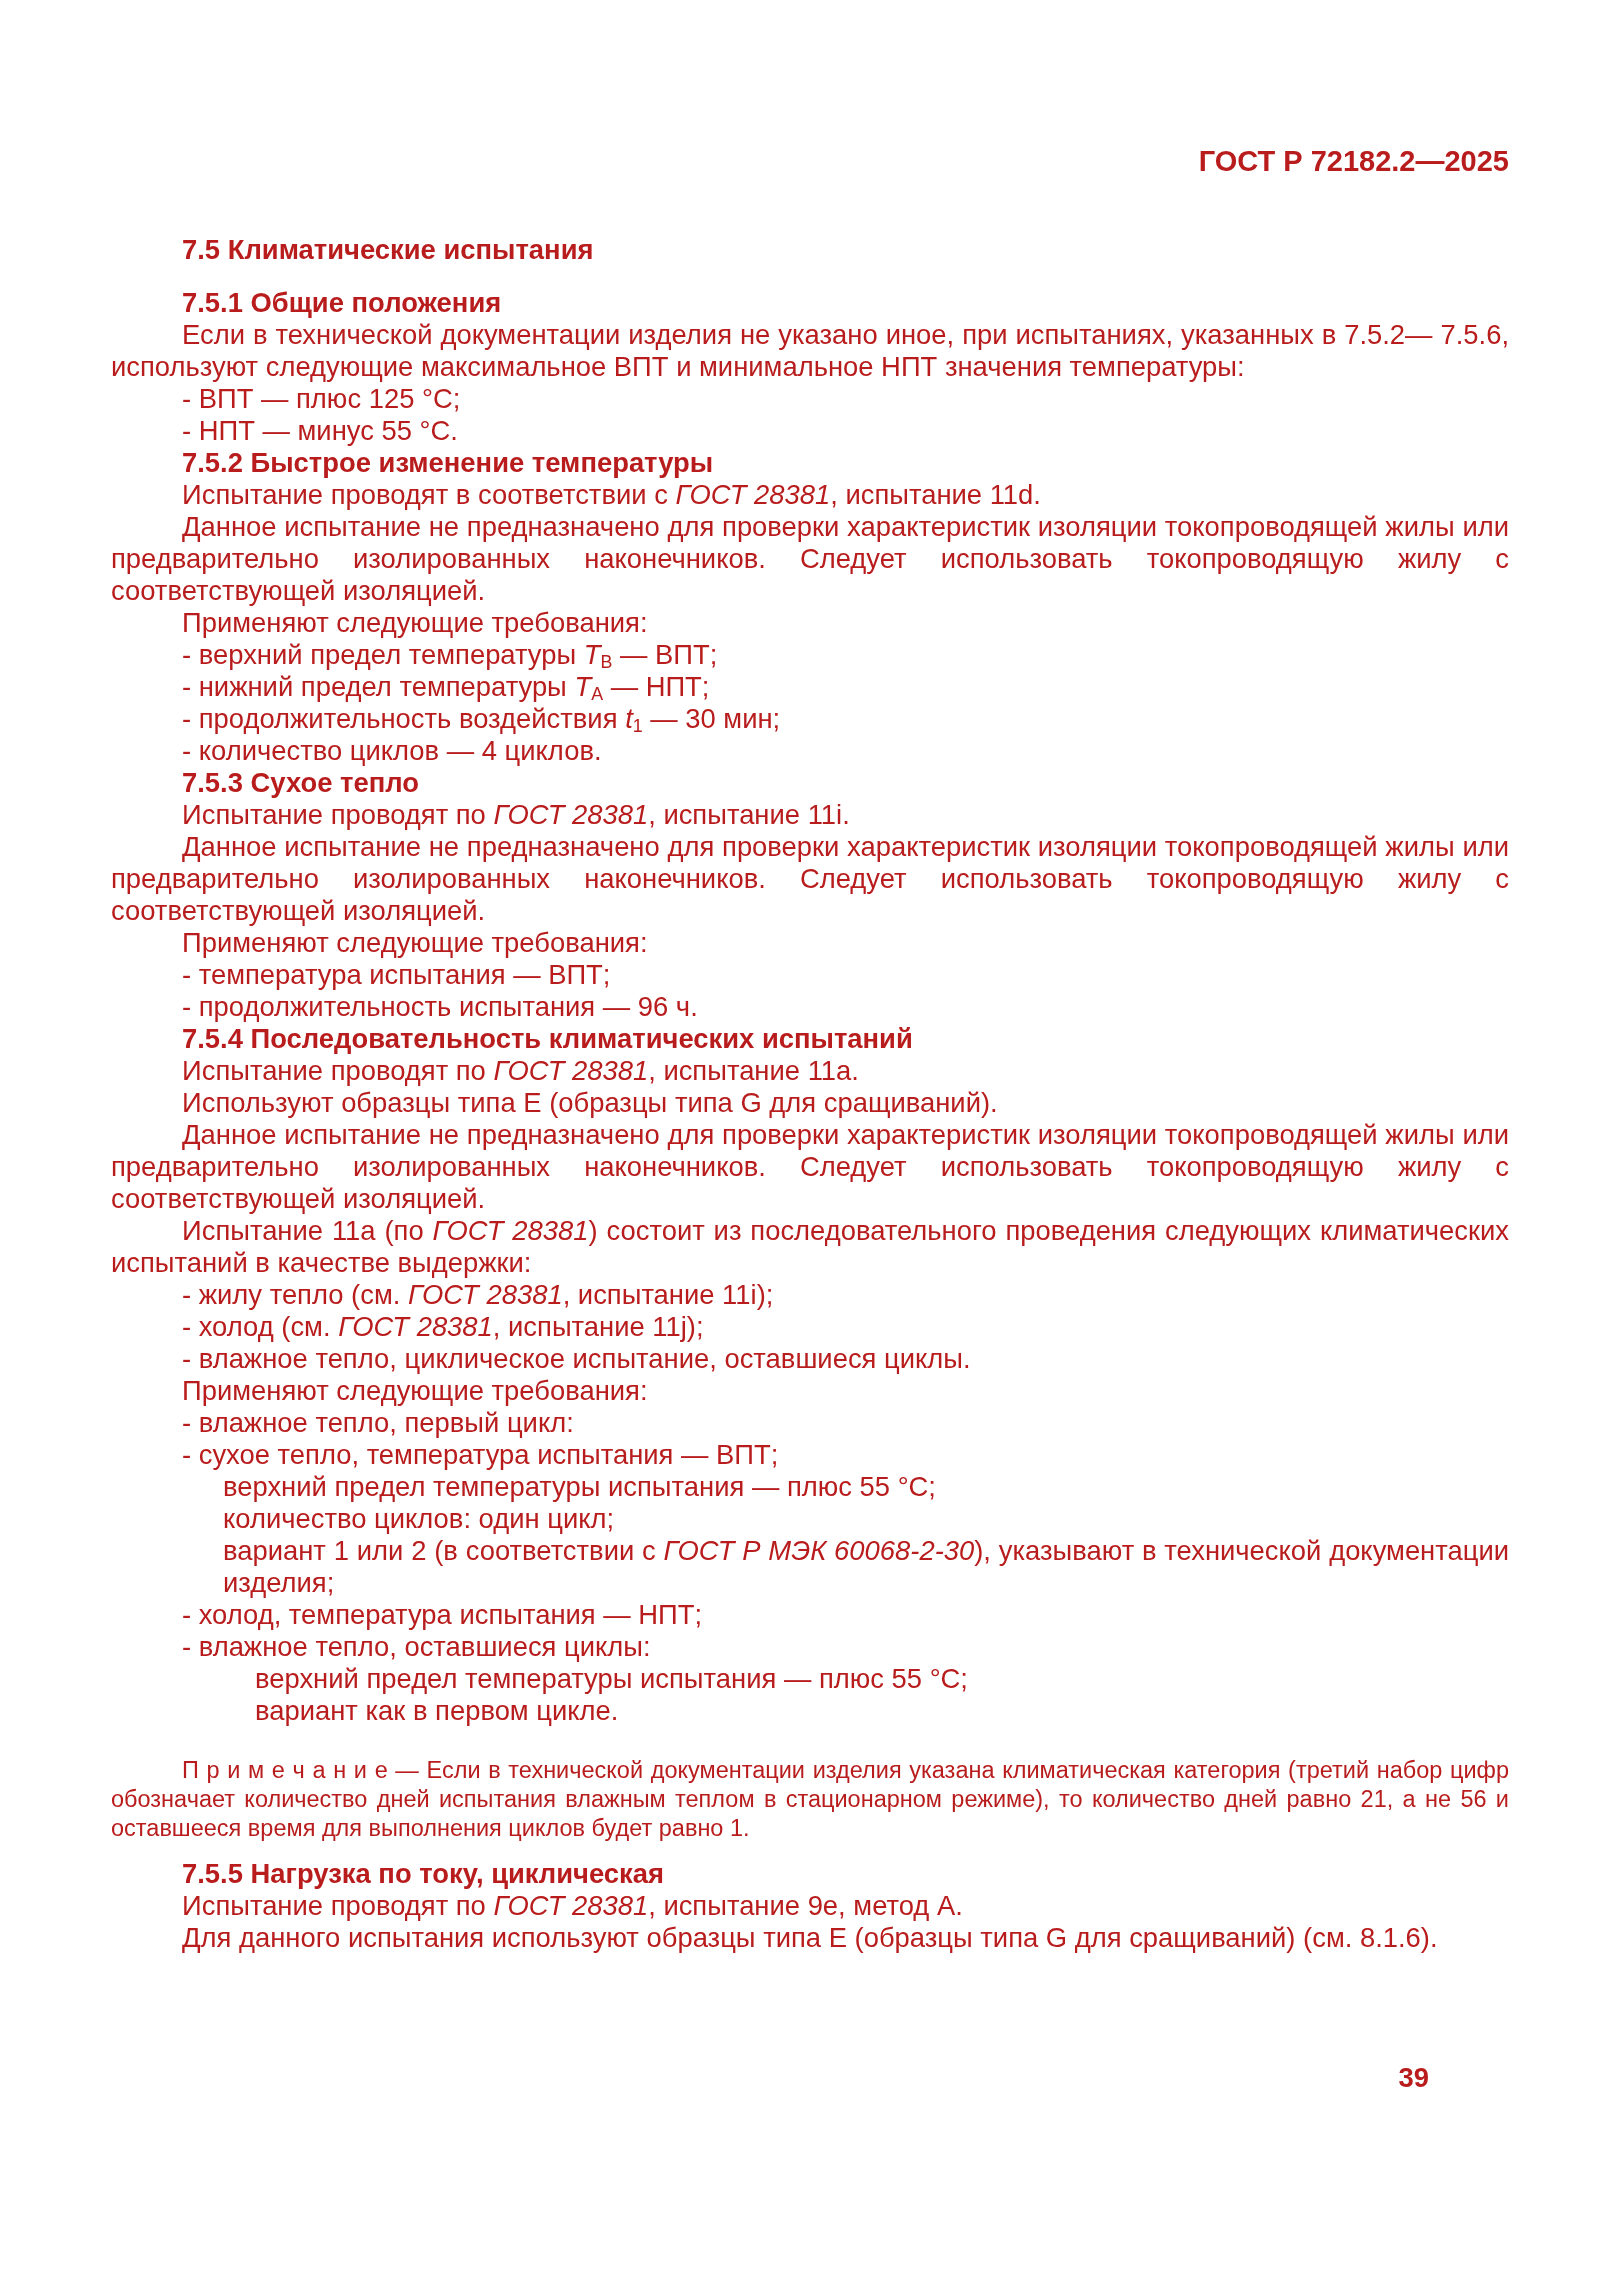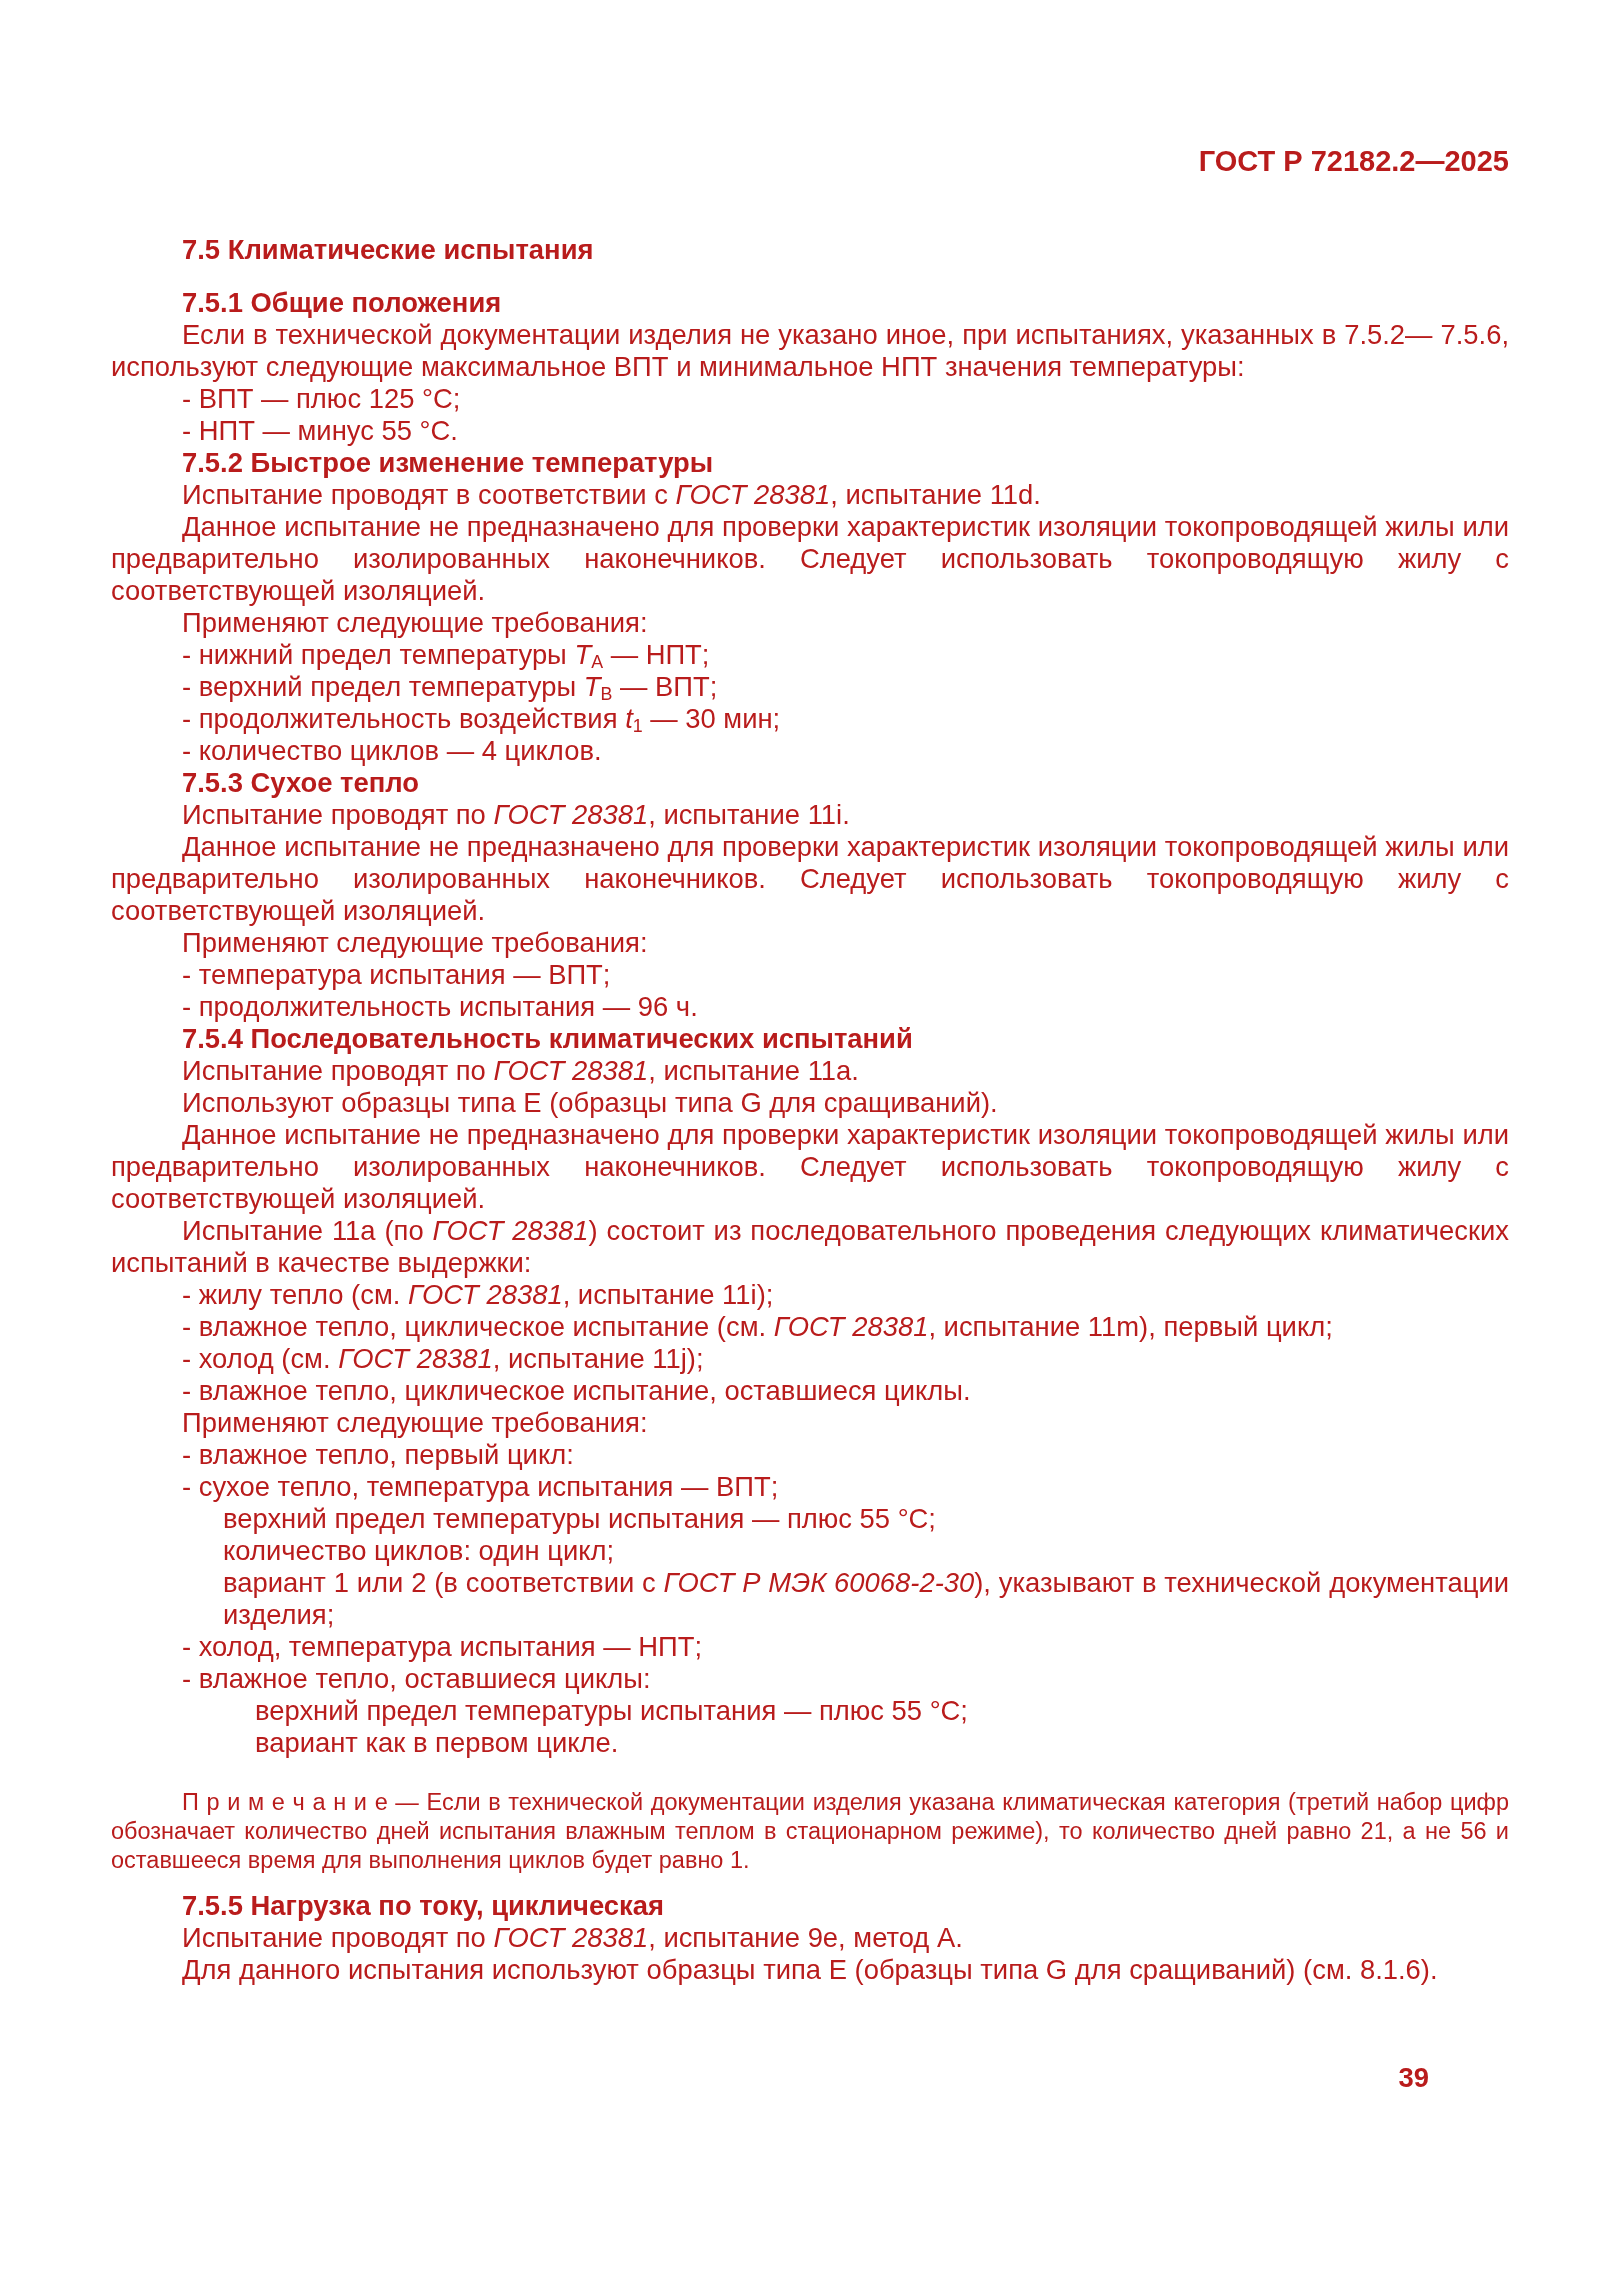--- a/index.html
+++ b/index.html
@@ -65,37 +65,36 @@
     <div class="body-flow">
         <p class="b-heading"><span>7.5 Климатические испытания</span></p>
         <p class="b-heading"><span>7.5.1 Общие положения</span></p>
         <p class="b-para"><span>Если в технической документации изделия не указано иное, при испытаниях, указанных в 7.5.2— 7.5.6, используют следующие максимальное ВПТ и минимальное НПТ значения температуры:</span></p>
         <p class="b-line"><span>- ВПТ — плюс 125 °С;</span></p>
         <p class="b-line"><span>- НПТ — минус 55 °С.</span></p>
         <p class="b-heading"><span>7.5.2 Быстрое изменение температуры</span></p>
         <p class="b-line"><span>Испытание проводят в соответствии с </span><i>ГОСТ 28381</i><span>, испытание 11d.</span></p>
         <p class="b-para"><span>Данное испытание не предназначено для проверки характеристик изоляции токопроводящей жилы или предварительно изолированных наконечников. Следует использовать токопроводящую жилу с соответствующей изоляцией.</span></p>
         <p class="b-line"><span>Применяют следующие требования:</span></p>
+        <p class="b-line"><span>- верхний предел температуры </span><i>T</i><sub>B</sub><span> — ВПТ;</span></p>
         <p class="b-line"><span>- нижний предел температуры </span><i>T</i><sub>A</sub><span> — НПТ;</span></p>
-        <p class="b-line"><span>- верхний предел температуры </span><i>T</i><sub>B</sub><span> — ВПТ;</span></p>
         <p class="b-line"><span>- продолжительность воздействия </span><i>t</i><sub>1</sub><span> — 30 мин;</span></p>
         <p class="b-line"><span>- количество циклов — 4 циклов.</span></p>
         <p class="b-heading"><span>7.5.3 Сухое тепло</span></p>
         <p class="b-line"><span>Испытание проводят по </span><i>ГОСТ 28381</i><span>, испытание 11i.</span></p>
         <p class="b-para"><span>Данное испытание не предназначено для проверки характеристик изоляции токопроводящей жилы или предварительно изолированных наконечников. Следует использовать токопроводящую жилу с соответствующей изоляцией.</span></p>
         <p class="b-line"><span>Применяют следующие требования:</span></p>
         <p class="b-line"><span>- температура испытания — ВПТ;</span></p>
         <p class="b-line"><span>- продолжительность испытания — 96 ч.</span></p>
         <p class="b-heading"><span>7.5.4 Последовательность климатических испытаний</span></p>
         <p class="b-line"><span>Испытание проводят по </span><i>ГОСТ 28381</i><span>, испытание 11a.</span></p>
         <p class="b-line"><span>Используют образцы типа E (образцы типа G для сращиваний).</span></p>
         <p class="b-para"><span>Данное испытание не предназначено для проверки характеристик изоляции токопроводящей жилы или предварительно изолированных наконечников. Следует использовать токопроводящую жилу с соответствующей изоляцией.</span></p>
         <p class="b-para"><span>Испытание 11a (по </span><i>ГОСТ 28381</i><span>) состоит из последовательного проведения следующих климати­ческих испытаний в качестве выдержки:</span></p>
         <p class="b-line"><span>- жилу тепло (см. </span><i>ГОСТ 28381</i><span>, испытание 11i);</span></p>
-        <p class="b-line"><span>- влажное тепло, циклическое испытание (см. </span><i>ГОСТ 28381</i><span>, испытание 11m), первый цикл;</span></p>
         <p class="b-line"><span>- холод (см. </span><i>ГОСТ 28381</i><span>, испытание 11j);</span></p>
         <p class="b-line"><span>- влажное тепло, циклическое испытание, оставшиеся циклы.</span></p>
         <p class="b-line"><span>Применяют следующие требования:</span></p>
         <p class="b-line"><span>- влажное тепло, первый цикл:</span></p>
         <p class="b-line"><span>- сухое тепло, температура испытания — ВПТ;</span></p>
         <p class="b-sub"><span>верхний предел температуры испытания — плюс 55 °С;</span></p>
         <p class="b-sub"><span>количество циклов: один цикл;</span></p>
         <p class="b-sub"><span>вариант 1 или 2 (в соответствии с </span><i>ГОСТ Р МЭК 60068-2-30</i><span>), указывают в технической докумен­тации изделия;</span></p>
         <p class="b-line"><span>- холод, температура испытания — НПТ;</span></p>
         <p class="b-line"><span>- влажное тепло, оставшиеся циклы:</span></p>

